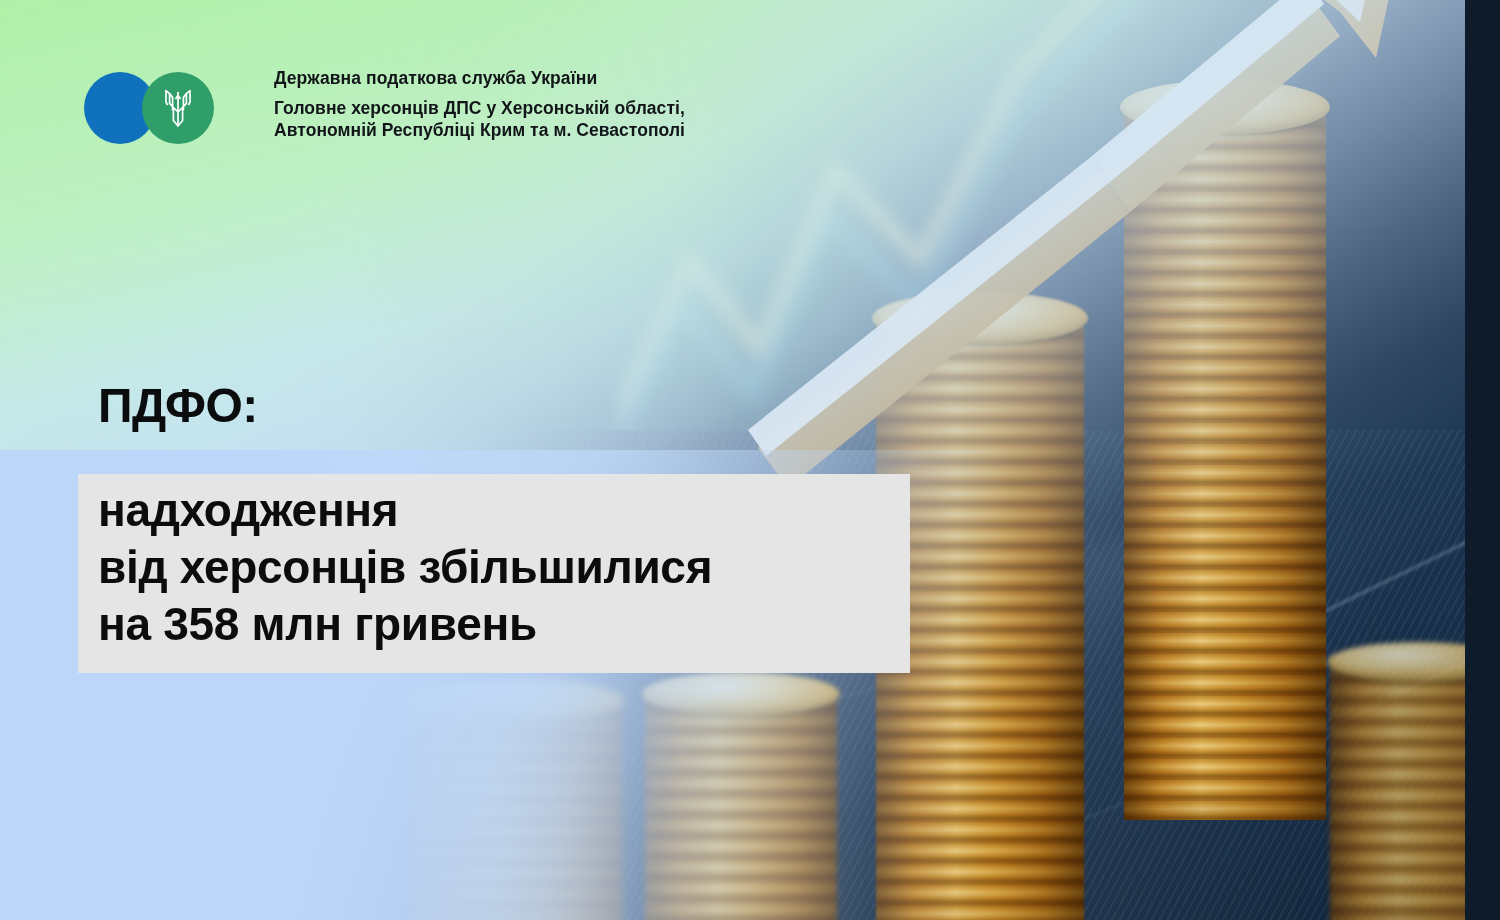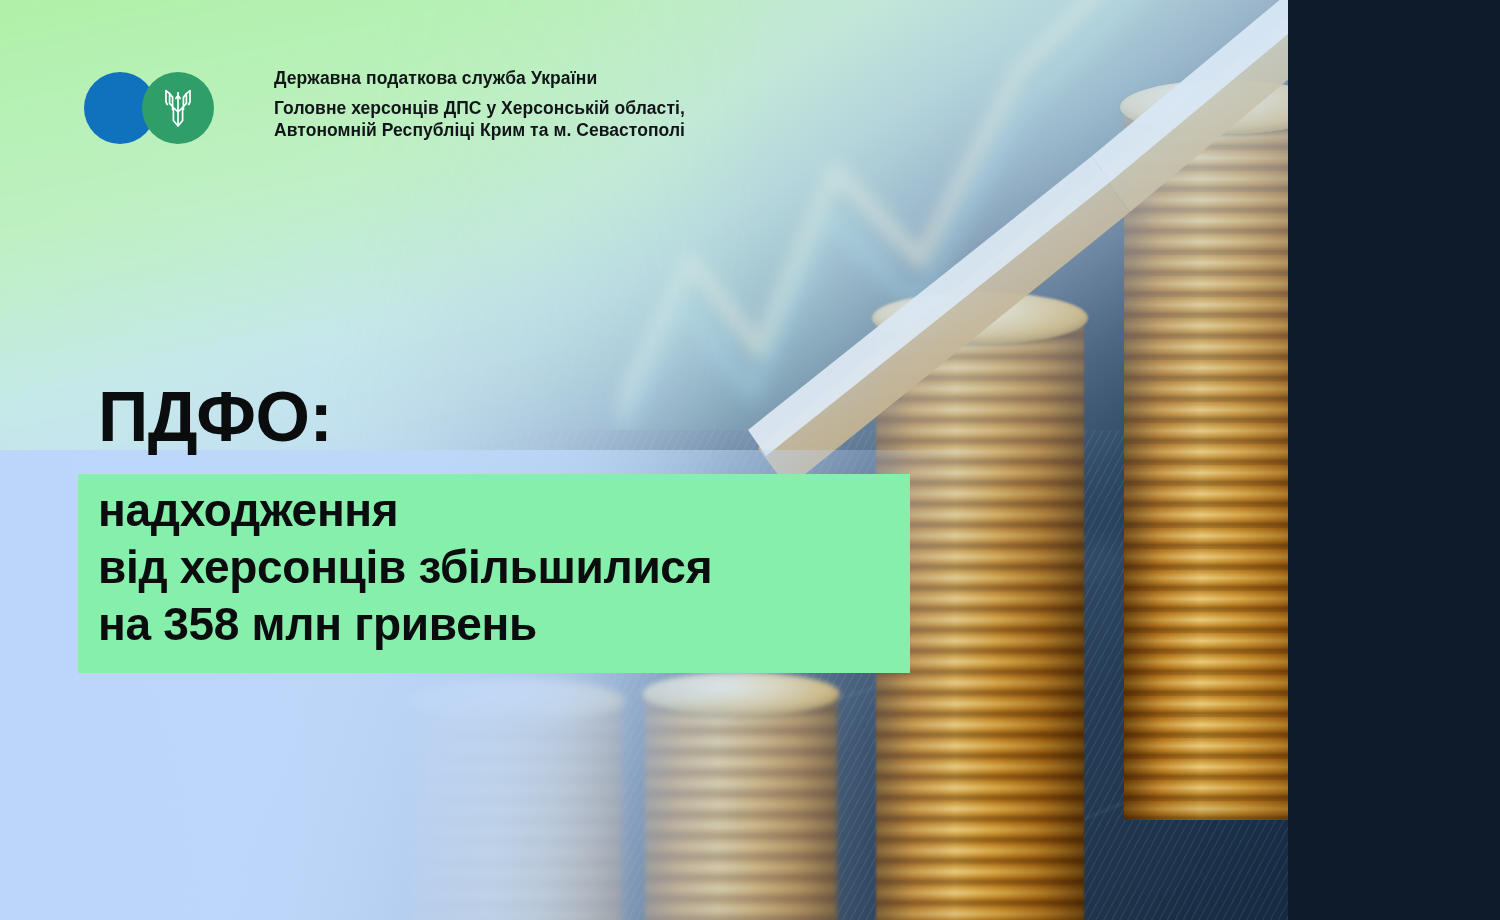--- a/index.html
+++ b/index.html
@@ -3,21 +3,21 @@
 <meta charset="utf-8">
 <title>ПДФО</title>
 <style>
   html, body {
     margin: 0;
     padding: 0;
     background: #0d1b2a;
   }
   .canvas {
     position: relative;
-    width: 1288px;
+    width: 1465px;
     height: 920px;
     overflow: hidden;
     font-family: "Liberation Sans", "DejaVu Sans", sans-serif;
     background: #0e2033;
   }
 
   
   .photo {
     position: absolute;
     inset: 0;
@@ -207,32 +207,32 @@
     color: #111418;
     letter-spacing: 0.05px;
     white-space: nowrap;
     line-height: 1.24;
   }
 
   
   .headline-kicker {
     position: absolute;
     left: 98px; top: 382px;
-    font-size: 70px;
+    font-size: 48px;
     font-weight: 700;
     color: #0b0c0e;
     letter-spacing: -0.5px;
     line-height: 1;
   }
   .headline-box {
     position: absolute;
     left: 78px; top: 474px;
     width: 832px;
     height: 199px;
-    background: #86efac;
+    background: #e5e5e5;
   }
   .headline-body {
     position: absolute;
     left: 20px; top: 8px;
     font-size: 46px;
     font-weight: 700;
     color: #0b0c0e;
     line-height: 1.24;
     letter-spacing: -0.3px;
     white-space: nowrap;

